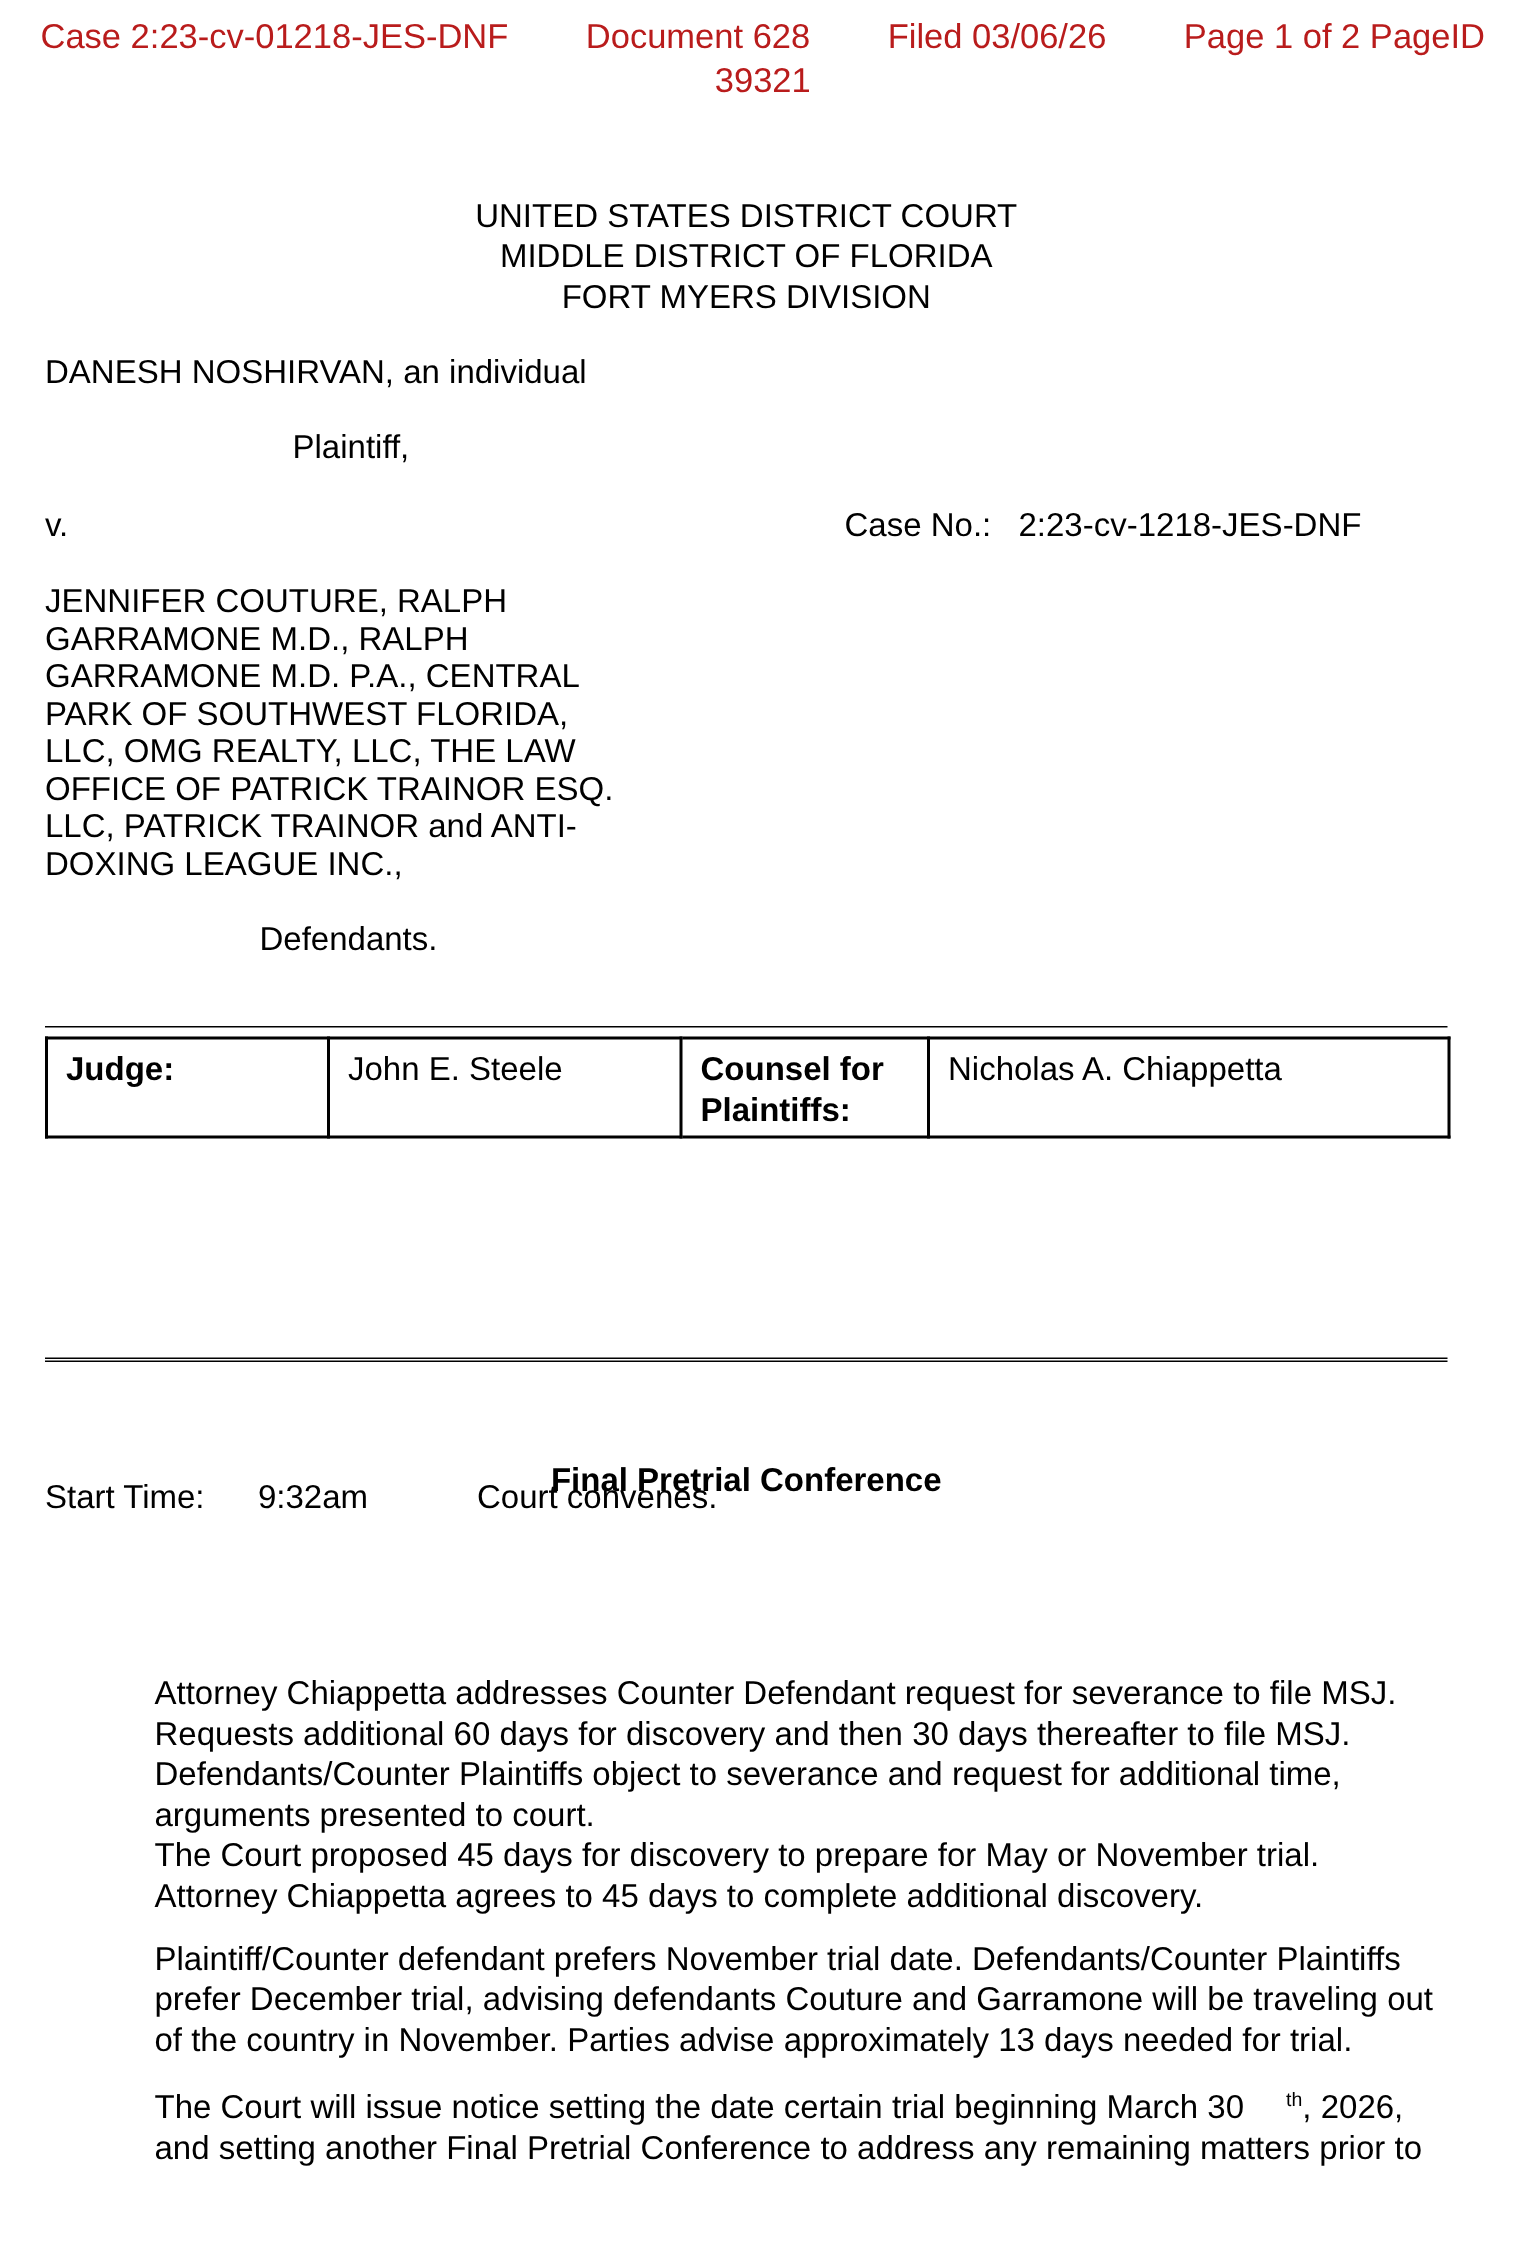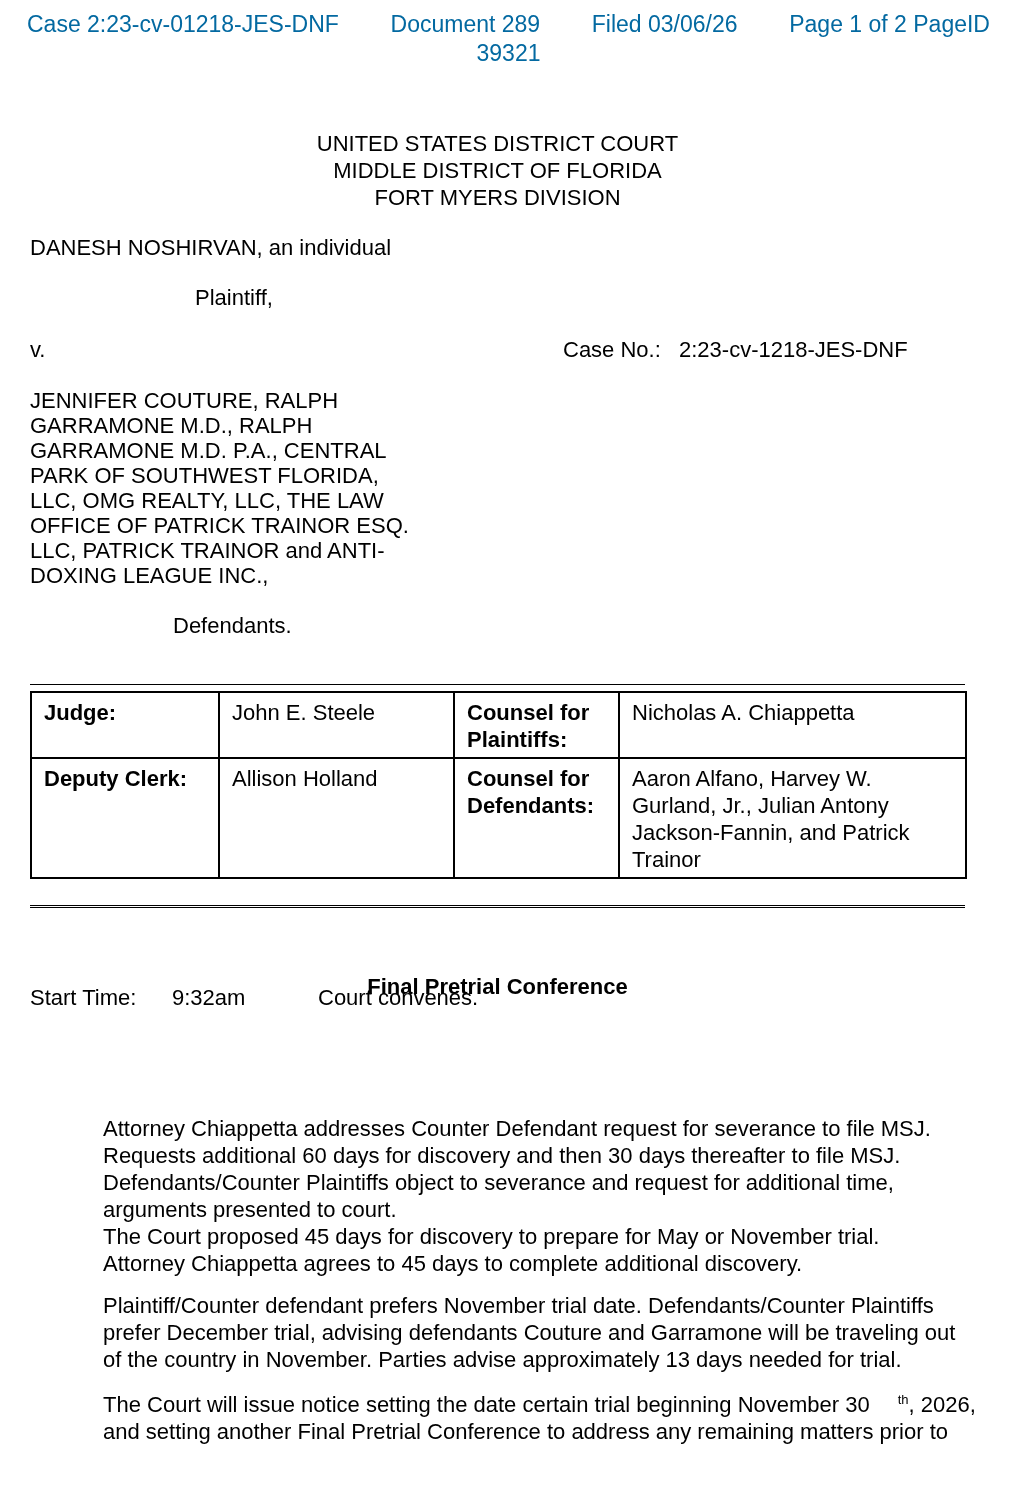--- a/index.html
+++ b/index.html
@@ -70,24 +70,24 @@
   .para-2 { top: 1115px; }
   .para-3 { top: 1292px; }
   .para-4 { top: 1391px; white-space: normal; }
   .para-4 sup { font-size: 13px; line-height: 0; vertical-align: super; padding-left: 28px; }
 </style>
 </head>
 <body>
 
 <div class="page">
 
-  <div class="abs stamp" style="color: #0369a1;">
+  <div class="abs stamp" style="color: #b91c1c;">
     <div class="stamp-row">
       <span>Case 2:23-cv-01218-JES-DNF</span>
-      <span>Document 289</span>
+      <span>Document 628</span>
       <span>Filed 03/06/26</span>
       <span>Page 1 of 2 PageID</span>
     </div>
     <div class="stamp-line2">39321</div>
   </div>
 
   <div class="abs court-header">UNITED STATES DISTRICT COURT
 MIDDLE DISTRICT OF FLORIDA
 FORT MYERS DIVISION</div>
 
@@ -114,26 +114,20 @@
         <col style="width:165px">
         <col style="width:347px">
     </colgroup>
     <tbody>
       <tr class="row-1">
         <td class="lbl">Judge:</td>
         <td>John E. Steele</td>
         <td class="lbl">Counsel for Plaintiffs:</td>
         <td>Nicholas A. Chiappetta</td>
       </tr>
-      <tr class="row-2">
-        <td class="lbl">Deputy Clerk:</td>
-        <td>Allison Holland</td>
-        <td class="lbl">Counsel for Defendants:</td>
-        <td>Aaron Alfano, Harvey W. Gurland, Jr., Julian Antony Jackson-Fannin, and Patrick Trainor</td>
-      </tr>
     </tbody>
   </table>
   <div class="abs rule-bottom"></div>
 
   <div class="abs minutes-heading">Final Pretrial Conference</div>
 
   <div class="abs start-label">Start Time:</div>
   <div class="abs start-value">9:32am</div>
   <div class="abs start-note">Court convenes.</div>
 
@@ -141,17 +135,17 @@
 Requests additional 60 days for discovery and then 30 days thereafter to file MSJ.
 Defendants/Counter Plaintiffs object to severance and request for additional time,
 arguments presented to court.
 The Court proposed 45 days for discovery to prepare for May or November trial.
 Attorney Chiappetta agrees to 45 days to complete additional discovery.</div>
   <div class="abs para para-3">Plaintiff/Counter defendant prefers November trial date. Defendants/Counter Plaintiffs
 prefer December trial, advising defendants Couture and Garramone will be traveling out
 of the country in November. Parties advise approximately 13 days needed for trial.</div>
 
   <div class="abs para para-4">
-    <span>The Court will issue notice setting the date certain trial beginning November 30</span><sup>th</sup><span>, 2026,</span><br>
+    <span>The Court will issue notice setting the date certain trial beginning March 30</span><sup>th</sup><span>, 2026,</span><br>
     <span>and setting another Final Pretrial Conference to address any remaining matters prior to</span><br>
   </div>
 
 </div>
 
 </body></html>

